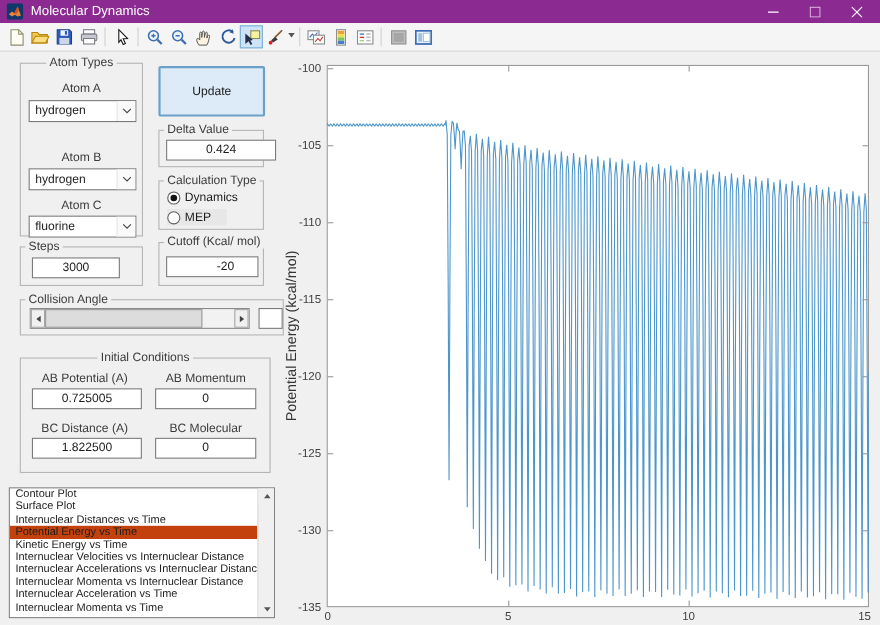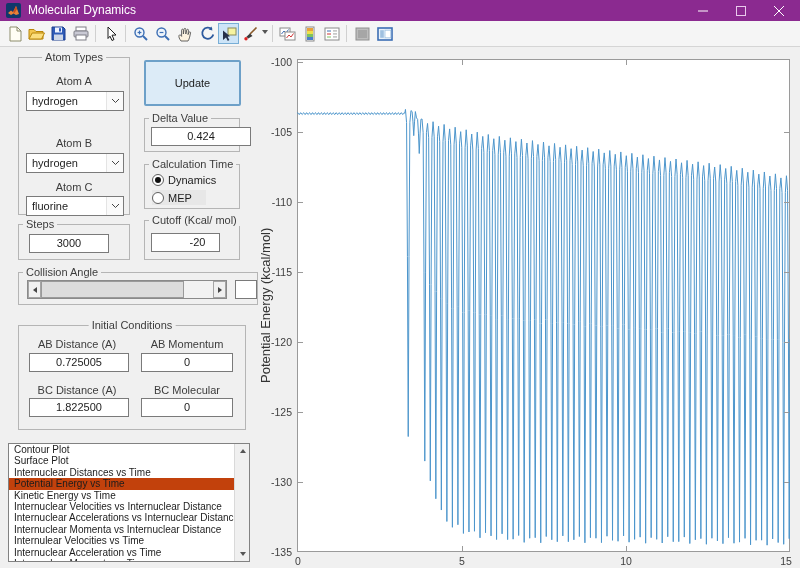--- a/index.html
+++ b/index.html
@@ -250,78 +250,77 @@
   </div>
 
   <div class="updateBtn">Update</div>
 
   <div class="gbox" style="left:144px; top:118px; width:96px; height:34px;">
     <span class="gtitle left">Delta Value</span>
     <div class="field" style="left:6px; top:8px; width:100px; height:19px;">0.424</div>
   </div>
 
   <div class="gbox" style="left:144px; top:164px; width:96px; height:45px;">
-    <span class="gtitle left">Calculation Time</span>
+    <span class="gtitle left">Calculation Type</span>
     <div class="radioRow" style="top:7px;">
       <span class="radio on"></span>
       <span class="rlbl">Dynamics</span>
     </div>
     <div class="radioRow grayband" style="top:25px;">
       <span class="radio"></span>
       <span class="rlbl">MEP</span>
     </div>
   </div>
 
   <div class="gbox" style="left:18px; top:224px; width:112px; height:36px;">
     <span class="gtitle left">Steps</span>
     <div class="field" style="left:10px; top:9px; width:80px; height:19px;">3000</div>
   </div>
 
   <div class="gbox" style="left:144px; top:220px; width:96px; height:40px;">
     <span class="gtitle left">Cutoff (Kcal/ mol)</span>
-    <div class="field" style="left:6px; top:12px; width:69px; height:19px;padding-left:24px;">-20</div>
+    <div class="field" style="left:6px; top:12px; width:84px; height:19px;padding-left:24px;">-20</div>
   </div>
 
   <div class="gbox" style="left:18px; top:272px; width:240px; height:33px;">
     <span class="gtitle left">Collision Angle</span>
     <div class="slider" style="left:8px; top:7px; width:200px; height:19px;">
       <div class="sbtn left">
           <span class="tri-l"></span>
         </div>
       <div class="sthumb"></div>
       <div class="sbtn right">
           <span class="tri-r"></span>
         </div>
     </div>
     <div class="field" style="left:216px; top:7px; width:22px; height:19px;"></div>
   </div>
 
   <div class="gbox" style="left:18px; top:325px; width:228px; height:105px;">
     <span class="gtitle center">Initial Conditions</span>
-    <span class="lbl" style="left:6px;  top:12px; width:104px;">AB Distance (A)</span>
+    <span class="lbl" style="left:6px;  top:12px; width:104px;">AB Potential (A)</span>
     <span class="lbl" style="left:116px; top:12px; width:104px;">AB Momentum</span>
     <div class="field" style="left:10px;  top:27px; width:100px; height:19px;">0.725005</div>
     <div class="field" style="left:122px; top:27px; width:92px;  height:19px;">0</div>
     <span class="lbl" style="left:6px;  top:58px; width:104px;">BC Distance (A)</span>
     <span class="lbl" style="left:116px; top:58px; width:104px;">BC Molecular</span>
     <div class="field" style="left:10px;  top:72px; width:100px; height:19px;">1.822500</div>
     <div class="field" style="left:122px; top:72px; width:92px;  height:19px;">0</div>
   </div>
 
   <div class="listbox">
     <div style="position:absolute; left:0; top:0; right:15px;">
       <div class="litem">Contour Plot</div>
       <div class="litem">Surface Plot</div>
       <div class="litem">Internuclear Distances vs Time</div>
       <div class="litem sel">Potential Energy vs Time</div>
       <div class="litem">Kinetic Energy vs Time</div>
       <div class="litem">Internuclear Velocities vs Internuclear Distance</div>
       <div class="litem">Internuclear Accelerations vs Internuclear Distance</div>
       <div class="litem">Internuclear Momenta vs Internuclear Distance</div>
-      <div class="litem">Internulear Velocities vs Time</div>
       <div class="litem">Internuclear Acceleration vs Time</div>
       <div class="litem">Internuclear Momenta vs Time</div>
     </div>
     <div class="lscroll">
       <div class="lsb up">
           <span class="tri-u"></span>
         </div>
       <div class="lsb down">
           <span class="tri-d"></span>
         </div>

